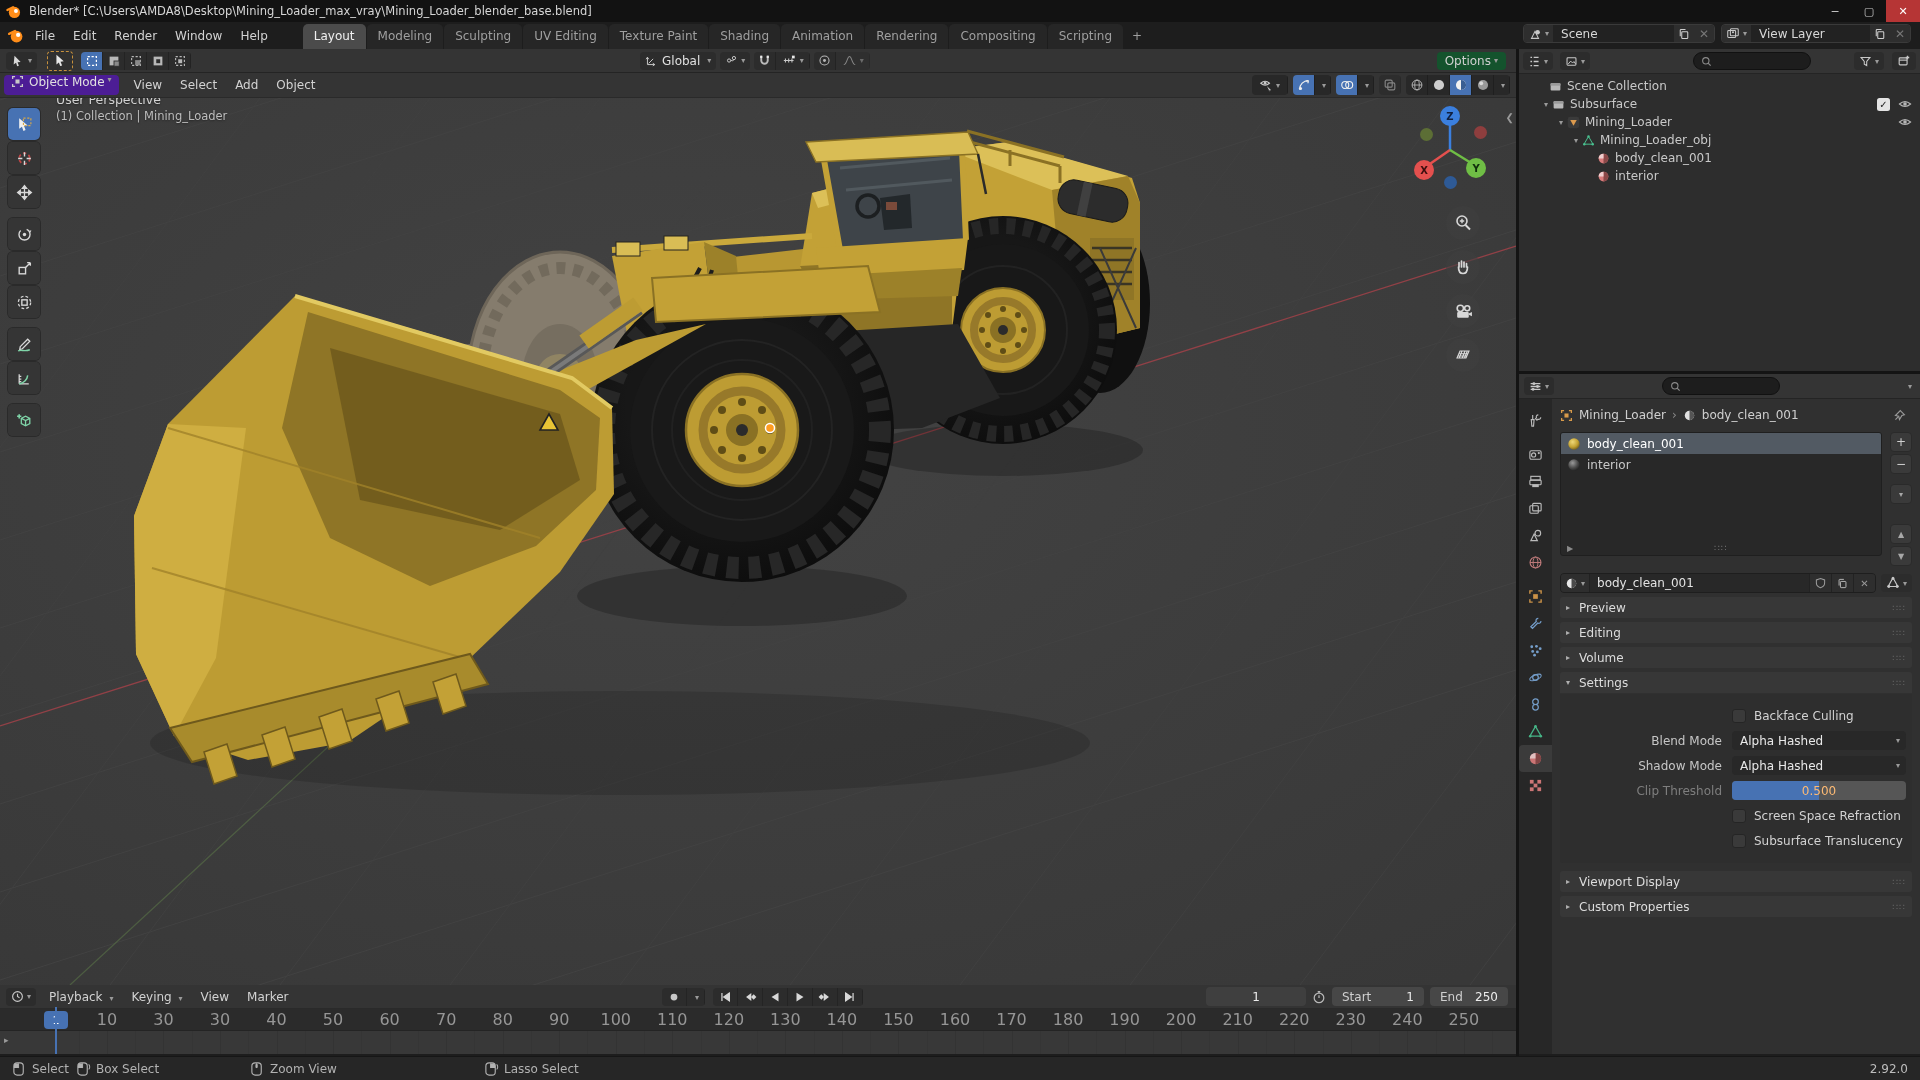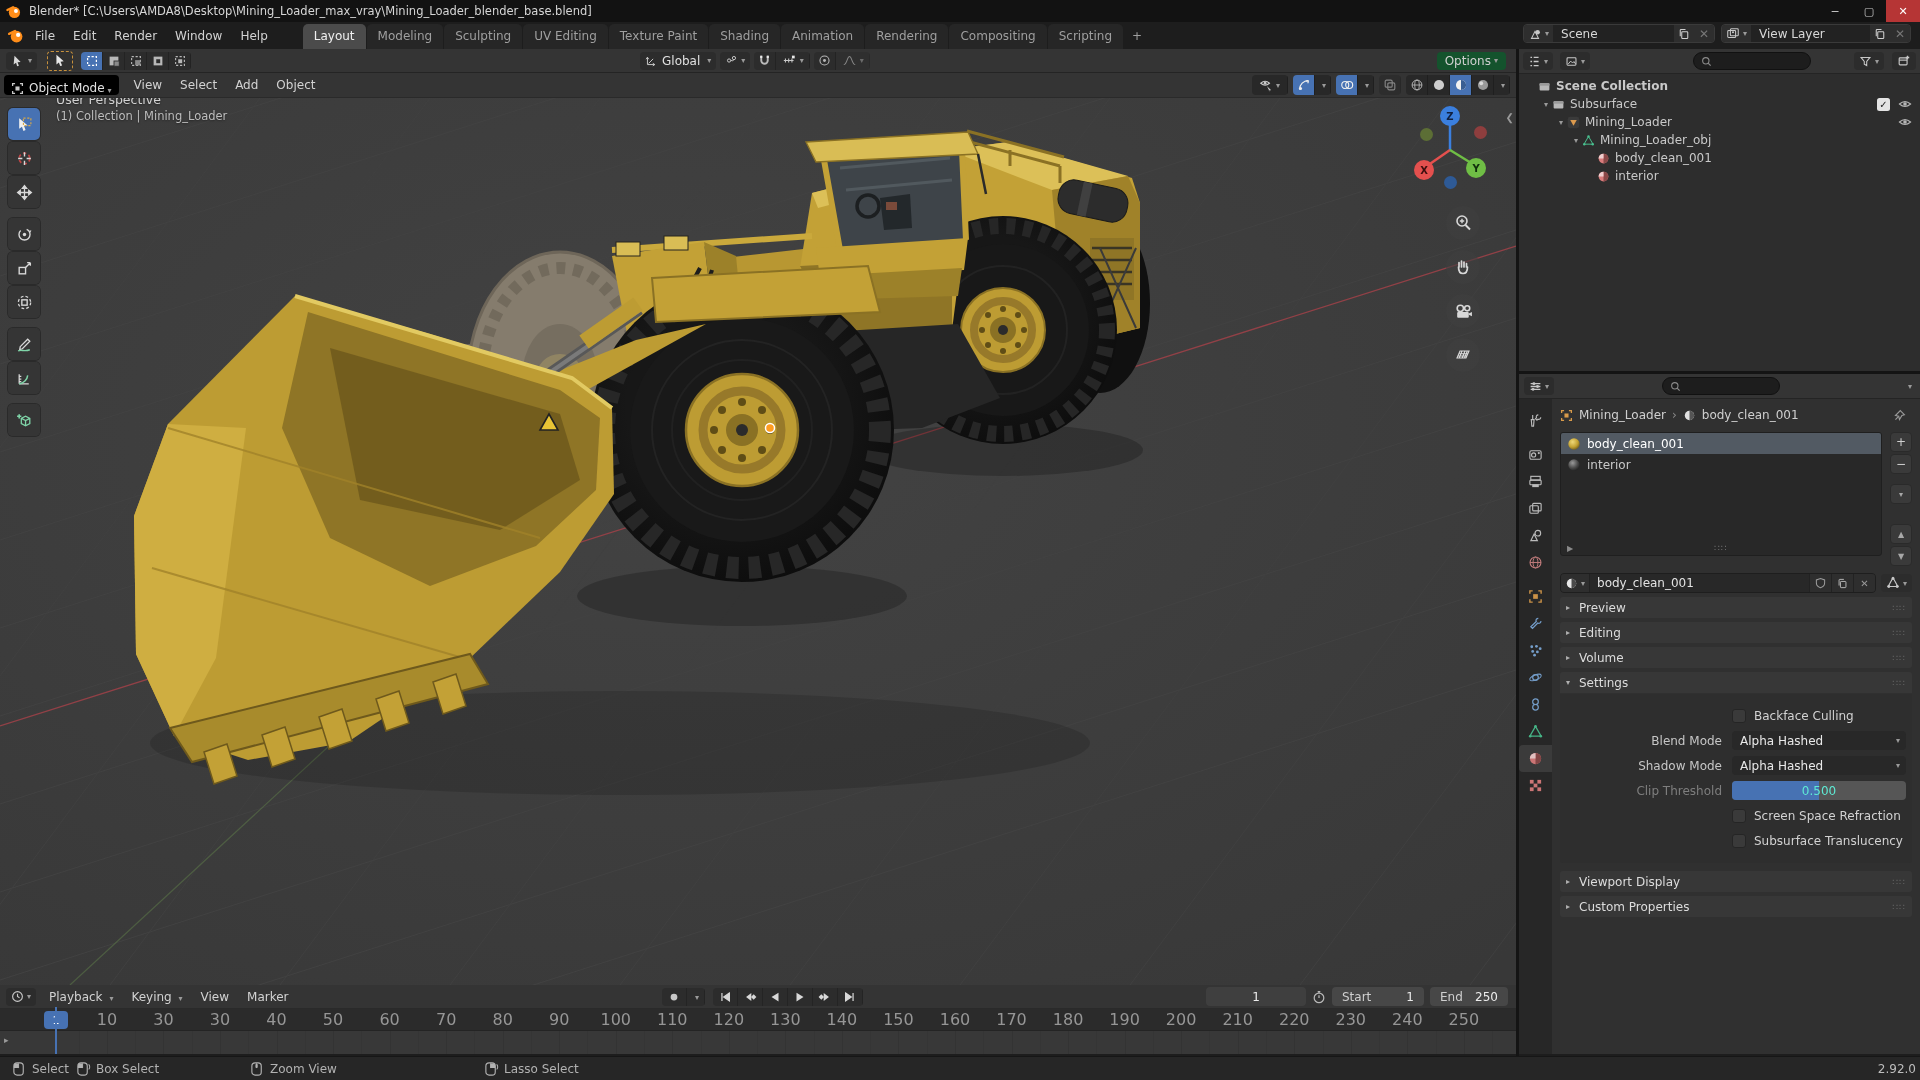--- a/index.html
+++ b/index.html
@@ -28,21 +28,21 @@
   
   #toolsettings{left:0;top:49px;width:1516px;height:24px;background:#343434;border-bottom:1px solid #242424;display:flex;align-items:center;padding:0 6px}
   .hbtn{height:18px;display:flex;align-items:center;padding:0 5px;background:#2c2c2c;border-radius:4px;margin-right:4px}
   .seggroup{display:flex;height:18px;border-radius:4px;overflow:hidden;margin-right:4px}
   .seg{width:22px;height:18px;display:flex;align-items:center;justify-content:center;background:#2c2c2c;border-right:1px solid #232323}
   .seg.active{background:#4772b3}
   .activetool{width:26px;height:20px;border:1px dashed #c7913d;border-radius:4px;display:flex;align-items:center;justify-content:center;margin:0 8px 0 6px;background:#303030}
   #options-btn{position:absolute;right:10px;display:flex;align-items:center;height:18px;background:#14532d;border-radius:4px;padding:0 8px;color:#d0d0d0}
   
   #vp-header{left:0;top:73px;width:1516px;height:25px;background:#343434;display:flex;align-items:center;padding:0 4px;border-bottom:1px solid #2a2a2a}
-  #mode-btn{display:flex;align-items:flex-end;height:20px;background:#000000;border-radius:4px;padding:0 7px;margin-right:6px;color:#e0e0e0}
+  #mode-btn{display:flex;align-items:flex-start;height:20px;background:#4c1d95;border-radius:4px;padding:0 7px;margin-right:6px;color:#e0e0e0}
   #vp-right{position:absolute;right:6px;top:2px;display:flex;align-items:center;gap:5px}
   .vgrp{display:flex;height:20px;border-radius:4px;overflow:hidden}
   .vseg{min-width:22px;height:20px;display:flex;align-items:center;justify-content:center;background:#282828;border-right:1px solid #1f1f1f}
   .vseg.on{background:#4772b3}
   .vseg.dim{opacity:.55}
   
   #viewport{left:0;top:98px;width:1516px;height:887px;background:#3b3b3b;overflow:hidden}
   #vp-overlay-text{position:absolute;left:56px;top:-6px;color:#d2d2d2;font-size:12.5px;line-height:16px;text-shadow:0 1px 2px #0006}
   #vp-overlay-text .l2{font-size:11.5px;color:#bdbdbd}
   #toolbar{position:absolute;left:8px;top:10px;width:34px;display:flex;flex-direction:column;gap:2px}
@@ -91,41 +91,41 @@
   .section .arr{font-size:8px;color:#b0b0b0;width:13px}
   .section .grip{position:absolute;right:6px;color:#666;font-size:9px;letter-spacing:1px}
   #settings-body{background:#2e2e2e;border-radius:0 0 3px 3px;padding:9px 6px 10px 0;margin-top:1px}
   .prow{display:flex;align-items:center;height:25px}
   .prow .plabel{width:172px;text-align:right;padding-right:10px;color:#c6c6c6;white-space:nowrap}
   .prow .plabel.dim{color:#7e7e7e}
   .pfield{flex:1;height:19px;border-radius:4px;background:#545454;display:flex;align-items:center;justify-content:center;color:#f0f0f0;position:relative;overflow:hidden}
   .pfield.dd{background:#282828;justify-content:flex-start;padding:0 8px;color:#e8e8e8}
   .pfield.dd .chev{position:absolute;right:6px}
   .slider-fill{position:absolute;left:0;top:0;bottom:0;background:#4772b3}
-  .slider-txt{position:relative;color:#5eead4}
+  .slider-txt{position:relative;color:#fdba74}
   .cbx{width:14px;height:14px;background:#3a3a3a;border:1px solid #252525;border-radius:3px;margin-right:8px}
   .cbl{color:#d2d2d2}
   
   #timeline{left:0;top:985px;width:1516px;height:69px;background:#383838}
   #tl-header{height:24px;background:#343434;border-bottom:1px solid #2a2a2a;display:flex;align-items:center;padding:0 6px;position:relative}
   #tl-transport{position:absolute;left:662px;display:flex;align-items:center;gap:8px}
   .tbtn{width:25px;height:19px;background:#2c2c2c;display:flex;align-items:center;justify-content:center;border-right:1px solid #242424}
   #tl-right{position:absolute;right:8px;display:flex;align-items:center;gap:6px}
   .tfield{height:19px;background:#474747;border-radius:4px;display:flex;align-items:center;justify-content:center;color:#ececec;padding:0 10px}
   #tl-ruler{height:22px;background:#2b2b2b;position:relative;border-bottom:1px solid #242424}
   .tick{position:absolute;top:1px;transform:translateX(-50%);color:#969696;font-size:16px}
   #playhead{position:absolute;top:2px;width:24px;height:18px;background:#4772b3;border-radius:4px;color:#fff;display:flex;align-items:center;justify-content:center;font-size:11px;transform:translateX(-50%)}
   #ph-line{position:absolute;top:22px;width:2px;height:47px;background:#4772b3;transform:translateX(-50%)}
   #tl-track{height:23px;position:relative}
   #tl-expand{position:absolute;left:4px;top:4px;color:#9a9a9a;font-size:9px}
   .gridline-v{position:absolute;top:0;bottom:0;width:1px;background:#333}
   
   #statusbar{left:0;top:1056px;width:1920px;height:24px;background:#262626;border-top:1px solid #161616;color:#b2b2b2}
   .hint{position:absolute;top:0;height:24px;display:flex;align-items:center;gap:5px}
-  #sb-version{position:absolute;right:4px;top:0;height:24px;display:flex;align-items:center;color:#bdbdbd}
+  #sb-version{position:absolute;right:12px;top:0;height:24px;display:flex;align-items:center;color:#bdbdbd}
 </style>
 </head>
 <body>
 
 <div id="titlebar" class="abs">
   <span>
     <svg width="15" height="15" viewBox="0 0 16 16">
         <circle cx="9" cy="9" r="6" fill="#ff8d19"></circle>
         <circle cx="10.6" cy="7.4" r="2.1" fill="#fff"></circle>
         <path d="M1.5 6.5 L7.5 3.5" stroke="#ff8d19" stroke-width="2.4" stroke-linecap="round"></path>
@@ -698,21 +698,21 @@
     </span>
     <span class="hbtn" style="position:absolute;right:4px;margin:0">
       <svg width="14" height="14" viewBox="0 0 16 16">
           <rect x="2.5" y="4.5" width="9" height="8" rx="1" fill="none" stroke="#c8c8c8" stroke-width="1.3"></rect>
           <path d="M2.5 7 h9" stroke="#c8c8c8" stroke-width="1.3"></path>
           <path d="M12 2 v4 M10 4 h4" stroke="#c8c8c8" stroke-width="1.5"></path>
         </svg>
     </span>
   </div>
   <div id="outliner-rows" style="padding-top:3px">
-      <div class="orow" style="padding-left: 7px; font-weight: bold;">
+      <div class="orow" style="padding-left: 18px;">
         <span class="arr"></span>
         <span style="display:inline-flex">
           <svg width="13" height="13" viewBox="0 0 16 16">
             <rect x="2" y="4" width="12" height="9" rx="1.2" fill="#b8b8b8"></rect>
             <rect x="2" y="4" width="12" height="3" fill="#9a9a9a"></rect>
           </svg>
         </span>
         <span class="lbl">Scene Collection</span>
       </div>
       <div class="orow" style="padding-left: 21px;">

